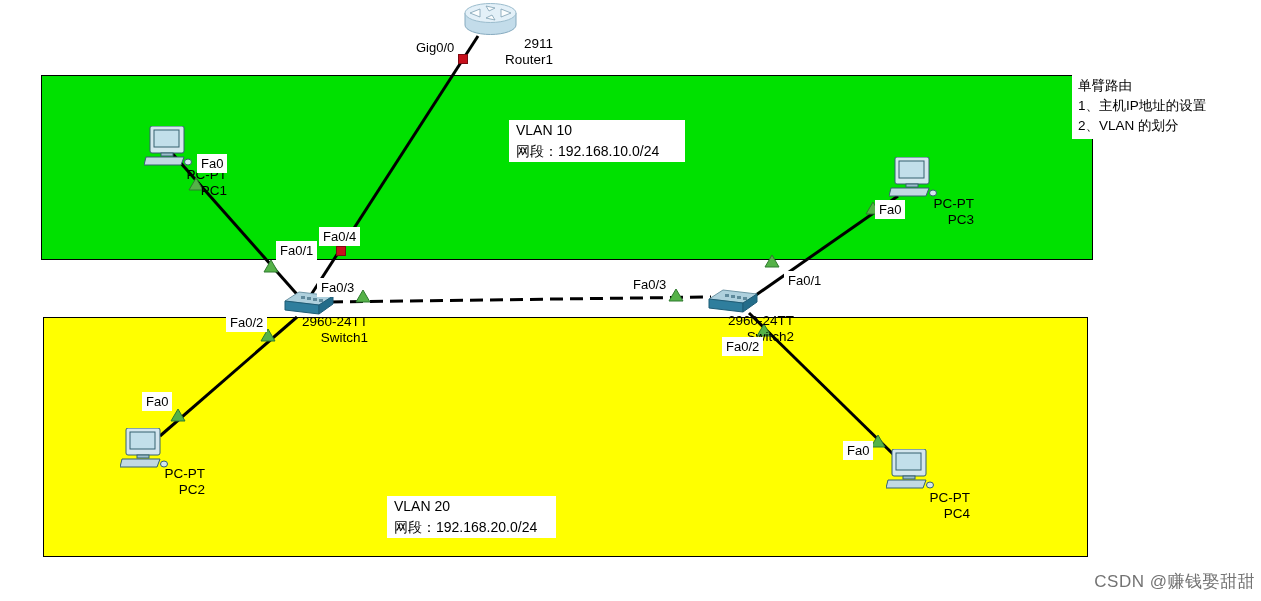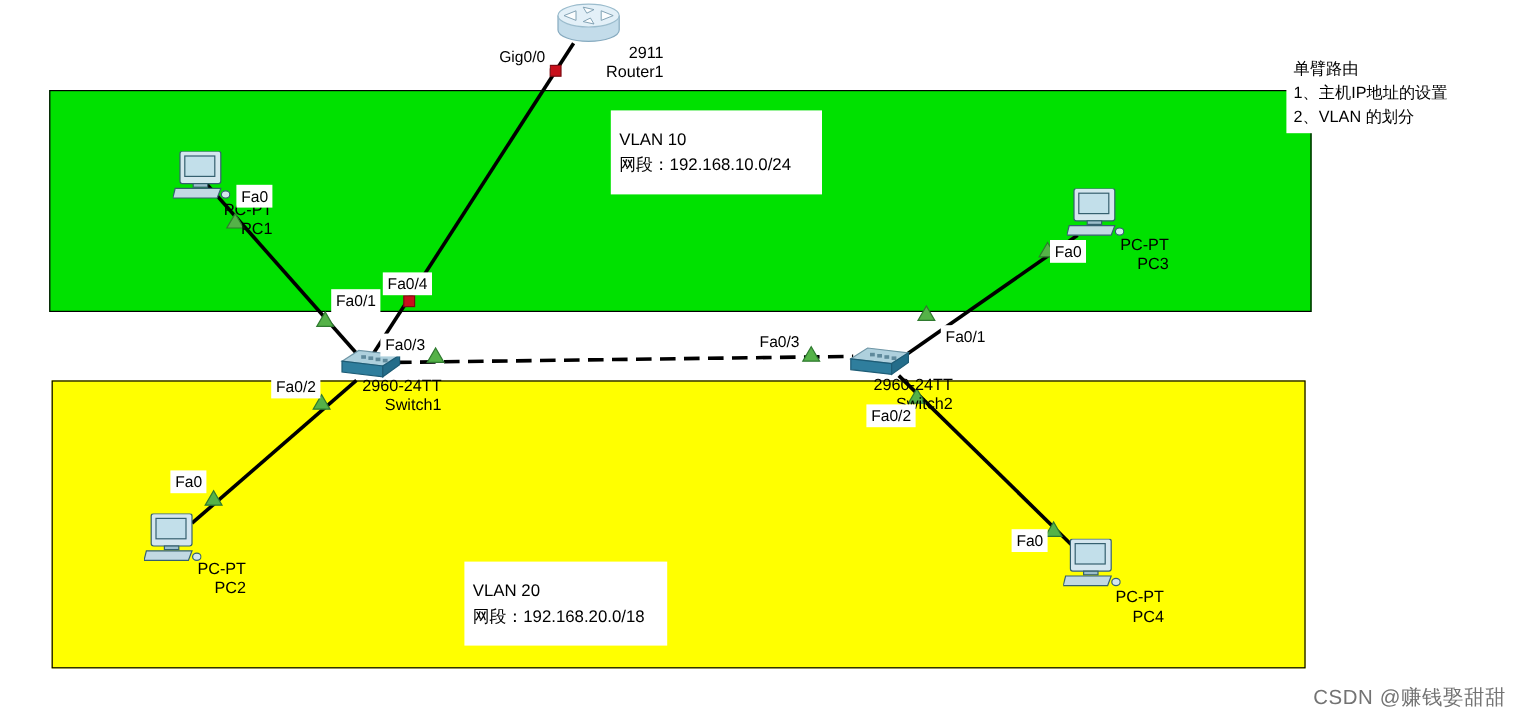--- a/index.html
+++ b/index.html
@@ -4,22 +4,22 @@
 <style>
   html,body{margin:0;padding:0;background:#fff;}
   .canvas{position:relative;width:1261px;height:601px;background:#ffffff;overflow:hidden;
           font-family:"Liberation Sans",sans-serif;color:#000;}
   .region{position:absolute;border:1px solid #000;z-index:1;}
   svg.wires{position:absolute;left:0;top:0;z-index:3;}
   .dev-icon{position:absolute;z-index:5;}
   .dev-label{position:absolute;z-index:6;font-size:13.5px;line-height:16px;text-align:right;white-space:nowrap;}
   .port-label{position:absolute;z-index:7;background:#ffffff;font-size:13px;line-height:15px;
               padding:2px 4px;white-space:nowrap;}
-  .note{position:absolute;z-index:8;background:#ffffff;}
-  .vlan-note{font-size:14px;line-height:21px;padding:14px 7px;}
+  .note{position:absolute;z-index:8;background:#ffffff;margin-top:28px;}
+  .vlan-note{font-size:14px;line-height:21px;padding:0 7px;}
   .anno{font-size:13.5px;line-height:20px;padding:3px 6px;}
   .watermark{position:absolute;z-index:9;right:6px;bottom:8px;font-size:17px;color:#737373;
              letter-spacing:0.5px;}
   .wire{stroke:#000;stroke-width:3;fill:none;}
   .wire.dashed{stroke-dasharray:13 7;}
   .tri{stroke:#2f7a2f;stroke-width:1;}
   .sq{stroke:#7e0a12;stroke-width:1;}
 </style>
 </head>
 <body>
@@ -165,21 +165,21 @@
   <div class="port-label" style="left:142px;top:392px;">Fa0</div>
   <div class="port-label" style="left:875px;top:200px;">Fa0</div>
   <div class="port-label" style="left:843px;top:441px;">Fa0</div>
 
   <div class="note vlan-note" style="left:509px;top:92px;width:162px;">
     <div>VLAN 10</div>
     <div>网段：192.168.10.0/24</div>
   </div>
   <div class="note vlan-note" style="left:387px;top:468px;width:155px;">
     <div>VLAN 20</div>
-    <div>网段：192.168.20.0/18</div>
+    <div>网段：192.168.20.0/24</div>
   </div>
 
   <div class="note anno" style="left:1072px;top:45px;width:152px;">
     <div>单臂路由</div>
     <div>1、主机IP地址的设置</div>
     <div>2、VLAN 的划分</div>
   </div>
 
   <div class="watermark">CSDN @赚钱娶甜甜</div>
 

